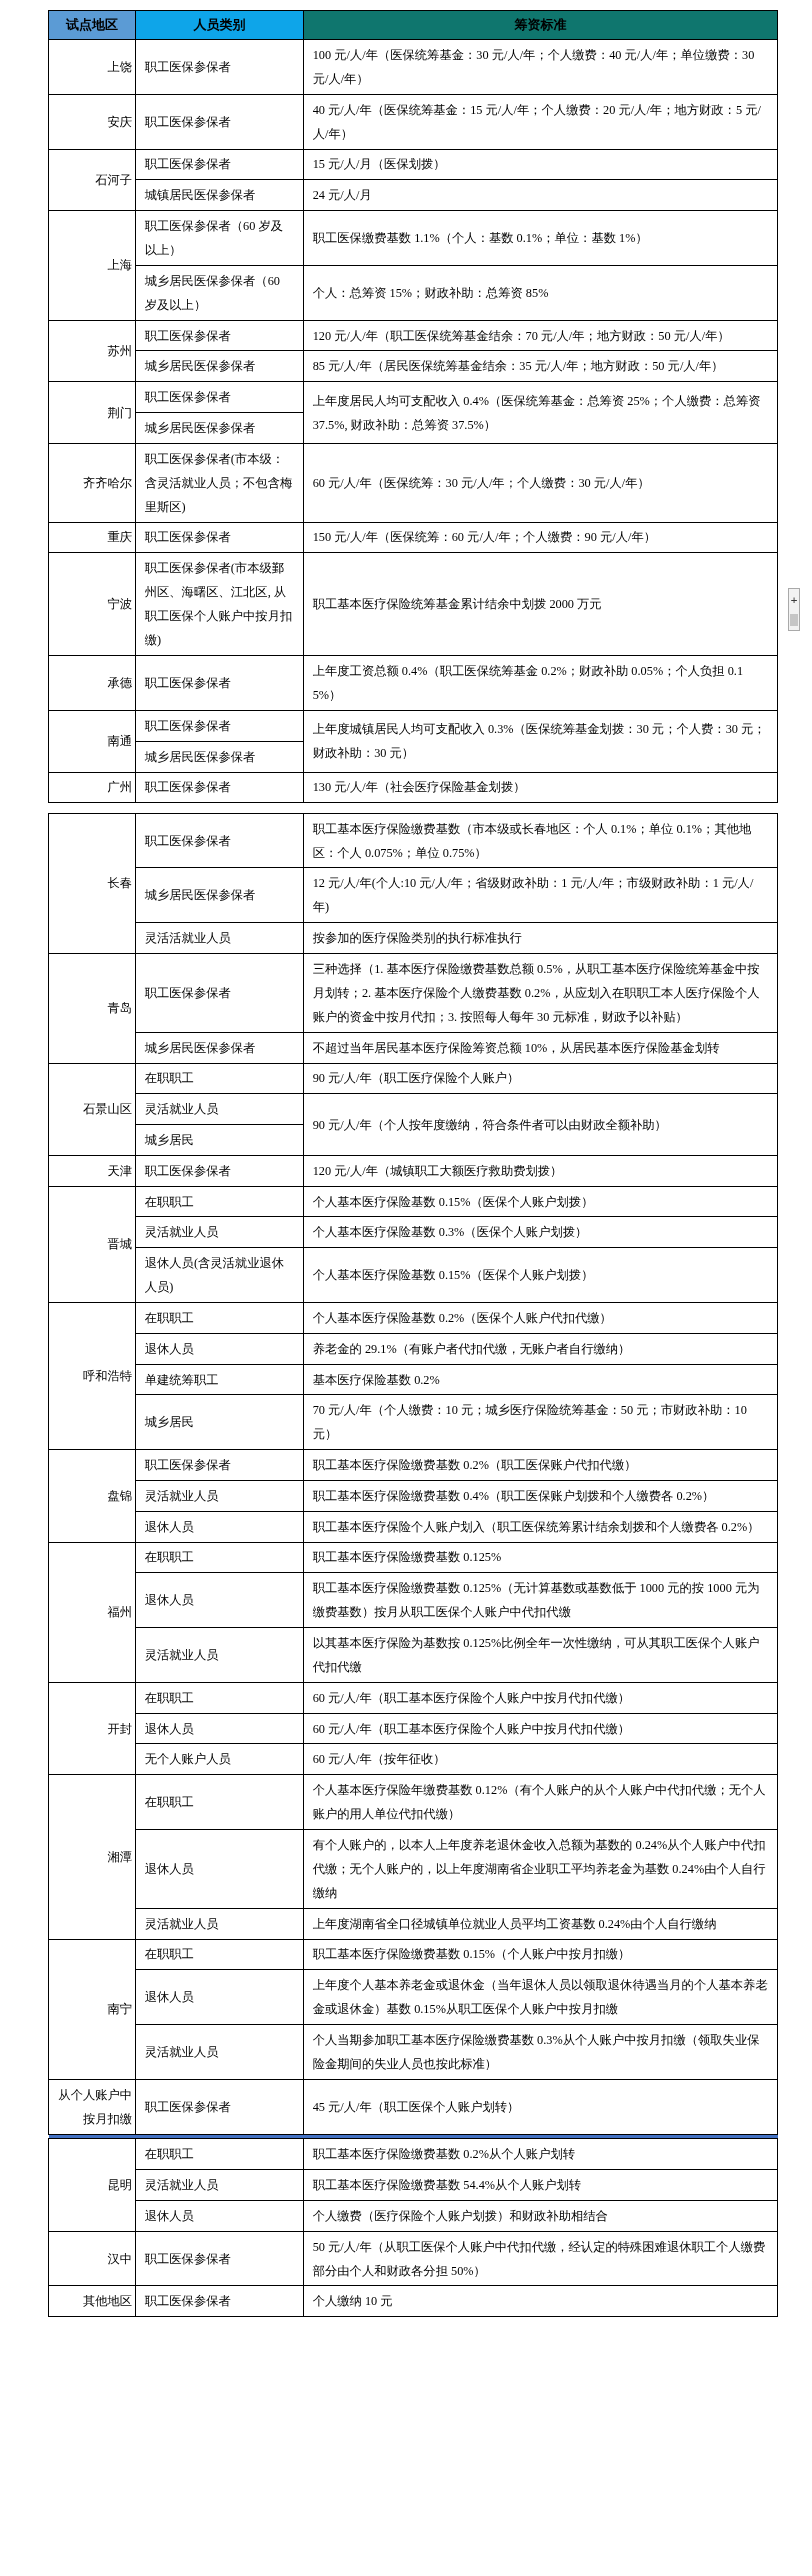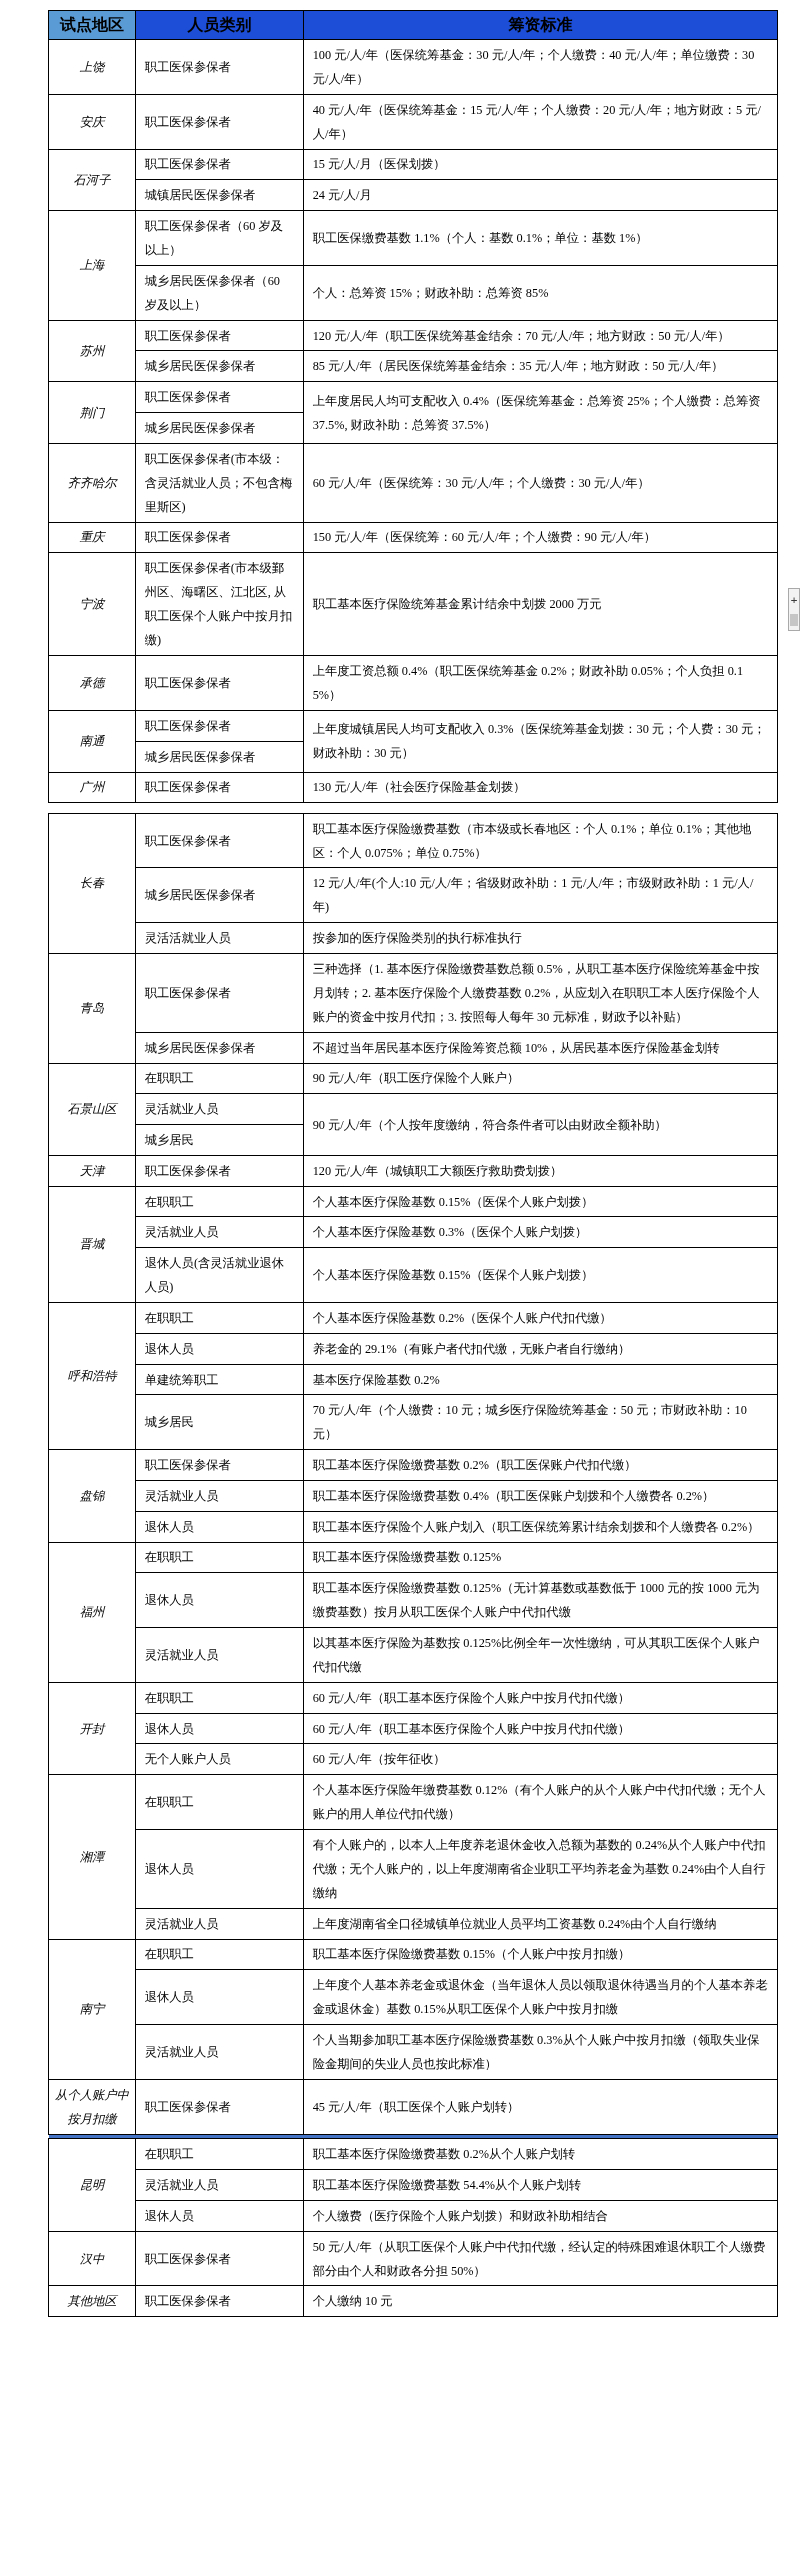--- a/index.html
+++ b/index.html
@@ -12,26 +12,26 @@
   table.doc-table{
     position:absolute;left:48px;top:10px;width:729px;
     border-collapse:collapse;table-layout:fixed;
   }
   .doc-table th,.doc-table td{
     border:1.4px solid #000;
     vertical-align:middle;
     word-break:break-all;
   }
   .doc-table th{
-    height:26px;font-size:16px;font-weight:bold;text-align:center;
+    height:26px;font-size:13px;font-weight:bold;text-align:center;
   }
   .doc-table td{
     font-size:12.3px;line-height:24px;padding:2.9px 8.7px;
   }
-  td.c-region{text-align:center;padding:2.9px 2.9px;font-style:italic;}
+  td.c-region{text-align:right;padding:2.9px 2.9px;}
   td.c-cat{}
   td.c-std{}
   tr.gap-row td{
     border-left:none;border-right:none;background:#fff;
     height:9.4px;padding:0;line-height:0;
   }
   tr.blue-row td{
     border-left:none;border-right:none;
     height:3.6px;padding:0;line-height:0;
   }
@@ -53,22 +53,22 @@
 
 <table class="doc-table">
   <colgroup>
     <col style="width:87px">
     <col style="width:168px">
     <col style="width:474px">
   </colgroup>
   <thead>
     <tr>
       <th style="background: rgb(91, 155, 213);">试点地区</th>
-      <th style="background: #1d4ed8;">人员类别</th>
-      <th style="background: #1d4ed8;">筹资标准</th>
+      <th style="background: #0ea5e9;">人员类别</th>
+      <th style="background: #0f766e;">筹资标准</th>
     </tr>
   </thead>
   <tbody>
   <tr>
         <td class="c-region" rowspan="1">上饶</td>
         <td class="c-cat">职工医保参保者</td>
         <td class="c-std">100 元/人/年（医保统筹基金：30 元/人/年；个人缴费：40 元/人/年；单位缴费：30 元/人/年）</td>
       </tr>
       <tr>
         <td class="c-region" rowspan="1">安庆</td>

